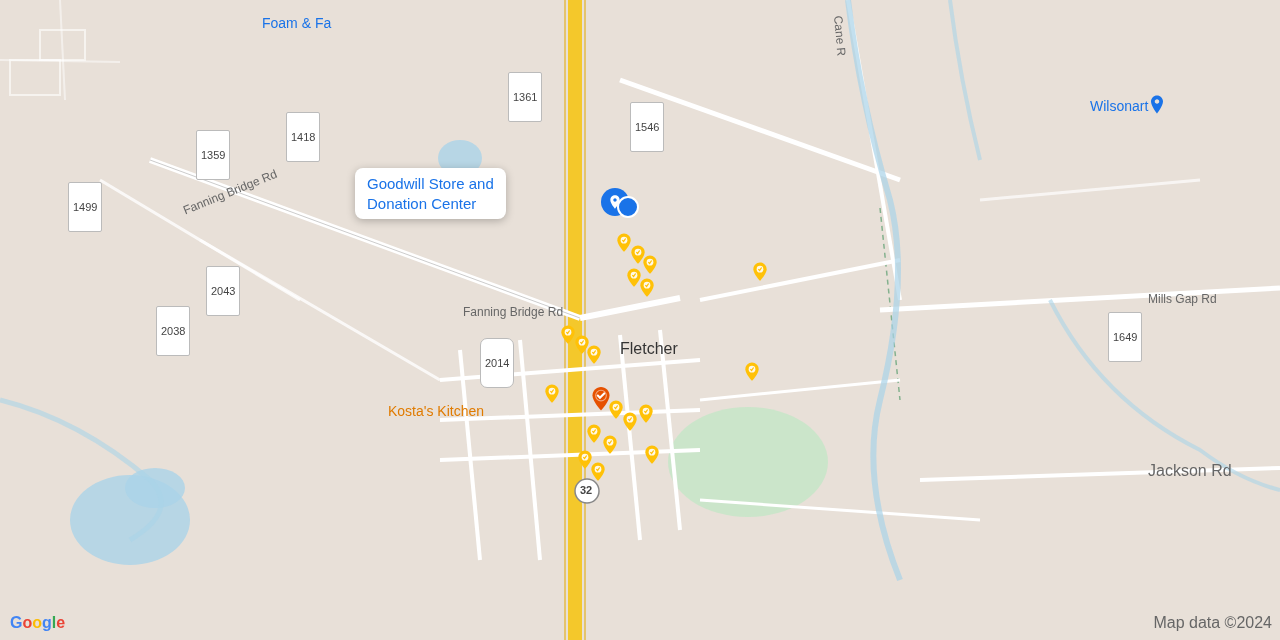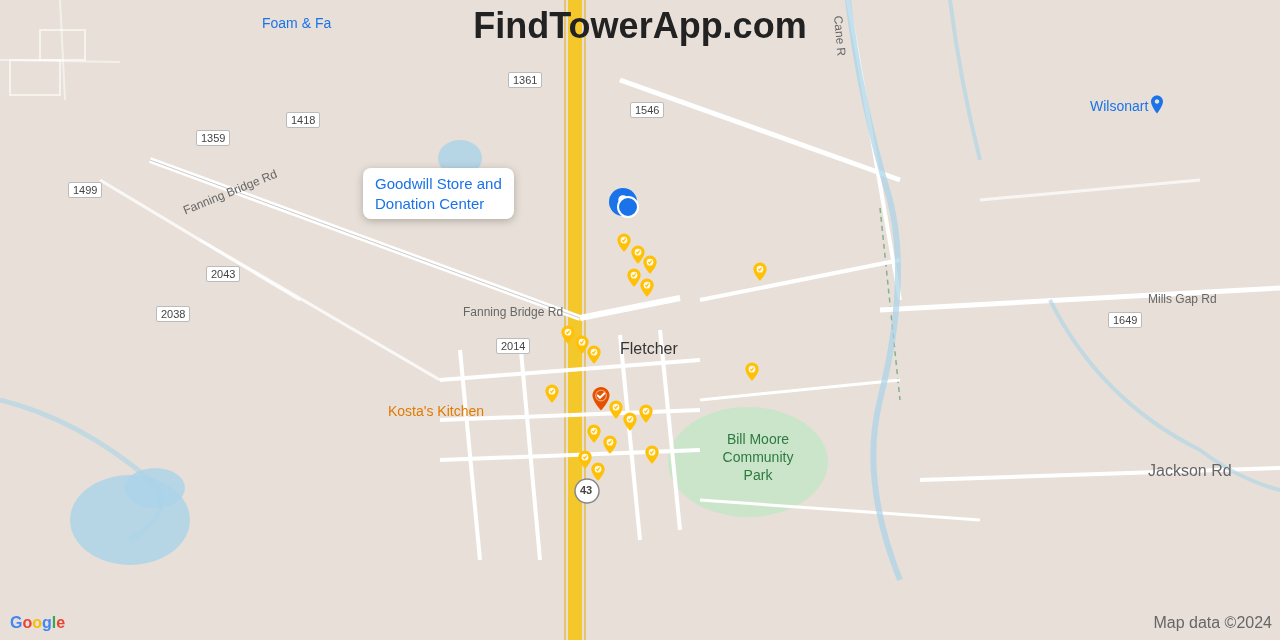--- a/index.html
+++ b/index.html
@@ -41,21 +41,21 @@
       z-index: 100;
       pointer-events: none;
     }
 
     
     .road-box {
       position: absolute;
       background: white;
       border: 1px solid #bbb;
       border-radius: 2px;
-      padding: 1px 4px;
+      padding: 18px 4px;
       font-size: 11px;
       color: #444;
       pointer-events: none;
     }
 
     
     #google-logo {
       position: absolute;
       bottom: 8px;
       left: 10px;
@@ -136,41 +136,40 @@
 
     <path d="M 848 0 Q 860 100 890 200 Q 910 280 880 400 Q 860 480 900 580" stroke="#aad3e8" stroke-width="6" fill="none" opacity="0.7"></path>
     <path d="M 950 0 Q 960 80 980 160" stroke="#aad3e8" stroke-width="4" fill="none" opacity="0.6"></path>
     <path d="M 1050 300 Q 1100 400 1200 450 Q 1240 480 1280 490" stroke="#aad3e8" stroke-width="4" fill="none" opacity="0.6"></path>
     <path d="M 0 400 Q 80 420 150 480 Q 180 510 130 540" stroke="#aad3e8" stroke-width="5" fill="none" opacity="0.6"></path>
 
     <circle cx="587" cy="491" r="12" fill="white" stroke="#888" stroke-width="1.5"></circle>
 
   </svg>
 
-  <div id="site-header">FindTowerApp.com</div>
 
   <div class="road-box" style="left:508px; top:72px;">1361</div>
   <div class="road-box" style="left:630px; top:102px;">1546</div>
   <div class="road-box" style="left:196px; top:114px;margin-top:16px;">1359</div>
   <div class="road-box" style="left:286px; top:112px;">1418</div>
   <div class="road-box" style="left:68px; top:182px;">1499</div>
   <div class="road-box" style="left:206px; top:266px;">2043</div>
   <div class="road-box" style="left:156px; top:306px;">2038</div>
-  <div class="road-box" style="left:496px; top:338px;">2014</div>
+  <div class="road-box" style="left:480px; top:338px;border-radius:7px;">2014</div>
   <div class="road-box" style="left:1108px; top:312px;">1649</div>
 
-  <div style="position:absolute; left:580px; top:484px; font-size:11px; font-weight:bold; color:#444; z-index:10;">43</div>
+  <div style="position:absolute; left:580px; top:484px; font-size:11px; font-weight:bold; color:#444; z-index:10;">32</div>
 
   <div class="map-label" style="left:180px; top:185px; font-size:12px; color:#666; transform:rotate(-22deg); white-space:nowrap;">Fanning Bridge Rd</div>
   <div class="map-label" style="left:463px; top:305px; font-size:12px; color:#666;">Fanning Bridge Rd</div>
   <div class="map-label" style="left:1148px; top:292px; font-size:12px; color:#666;">Mills Gap Rd</div>
   <div class="map-label" style="left:1148px; top:462px; font-size:16px; color:#666;">Jackson Rd</div>
   <div class="map-label" style="left:845px; top:15px; font-size:12px; color:#666; transform:rotate(85deg); transform-origin:left top;">Cane R</div>
 
-  <div style="position:absolute; left:363px; top:168px; z-index:20;">
+  <div style="position:absolute; left:355px; top:168px; z-index:20;">
 
     <div style="position:absolute; left:246px; top:20px; width:28px; height:28px; background:#1a73e8; border-radius:50%; display:flex; align-items:center; justify-content:center;">
       <svg width="16" height="16" viewBox="0 0 24 24" fill="white">
           <path d="M12 2C8.13 2 5 5.13 5 9c0 5.25 7 13 7 13s7-7.75 7-13c0-3.87-3.13-7-7-7zm0 9.5c-1.38 0-2.5-1.12-2.5-2.5s1.12-2.5 2.5-2.5 2.5 1.12 2.5 2.5-1.12 2.5-2.5 2.5z"></path>
         </svg>
     </div>
 
     <div style="background:white; border-radius:8px; padding:6px 12px; box-shadow:0 2px 8px rgba(0,0,0,0.25); max-width:220px;">
       <div style="font-size:15px; font-weight:500; color:#1a73e8; line-height:1.3;">Goodwill Store and<br>Donation Center</div>
     </div>
@@ -190,23 +189,20 @@
   </div>
 
   <div style="position:absolute; left:620px; top:340px; z-index:15;">
     <span style="font-size:16px; font-weight:500; color:#333;text-align:center;">Fletcher</span>
   </div>
 
   <div style="position:absolute; left:388px; top:402px; z-index:15;">
     <span style="font-size:14px; font-weight:500; color:#e07b00;">Kosta's Kitchen</span>
   </div>
 
-  <div style="position:absolute; left:693px; top:430px; z-index:15; text-align:center; width:130px;">
-    <span style="font-size:14px; font-weight:500; color:#2d7a40; line-height:1.3;">Bill Moore<br>Community<br>Park</span>
-  </div>
 
   <svg style="position:absolute;left:614px;top:233px;width:20px;height:26px;cursor:pointer;" viewBox="0 0 24 30">
       <path d="M12 0C7.6 0 4 3.6 4 8c0 5.5 8 14 8 14s8-8.5 8-14c0-4.4-3.6-8-8-8z" fill="#FFC107"></path>
       <circle cx="12" cy="8" r="4" fill="white" opacity="0.9"></circle>
       <path d="M10 8l1.5 1.5L14 6" stroke="#FFC107" stroke-width="1.5" fill="none"></path>
     </svg>
 
   <svg style="position:absolute;left:628px;top:245px;width:20px;height:26px;cursor:pointer;" viewBox="0 0 24 30">
       <path d="M12 0C7.6 0 4 3.6 4 8c0 5.5 8 14 8 14s8-8.5 8-14c0-4.4-3.6-8-8-8z" fill="#FFC107"></path>
       <circle cx="12" cy="8" r="4" fill="white" opacity="0.9"></circle>

